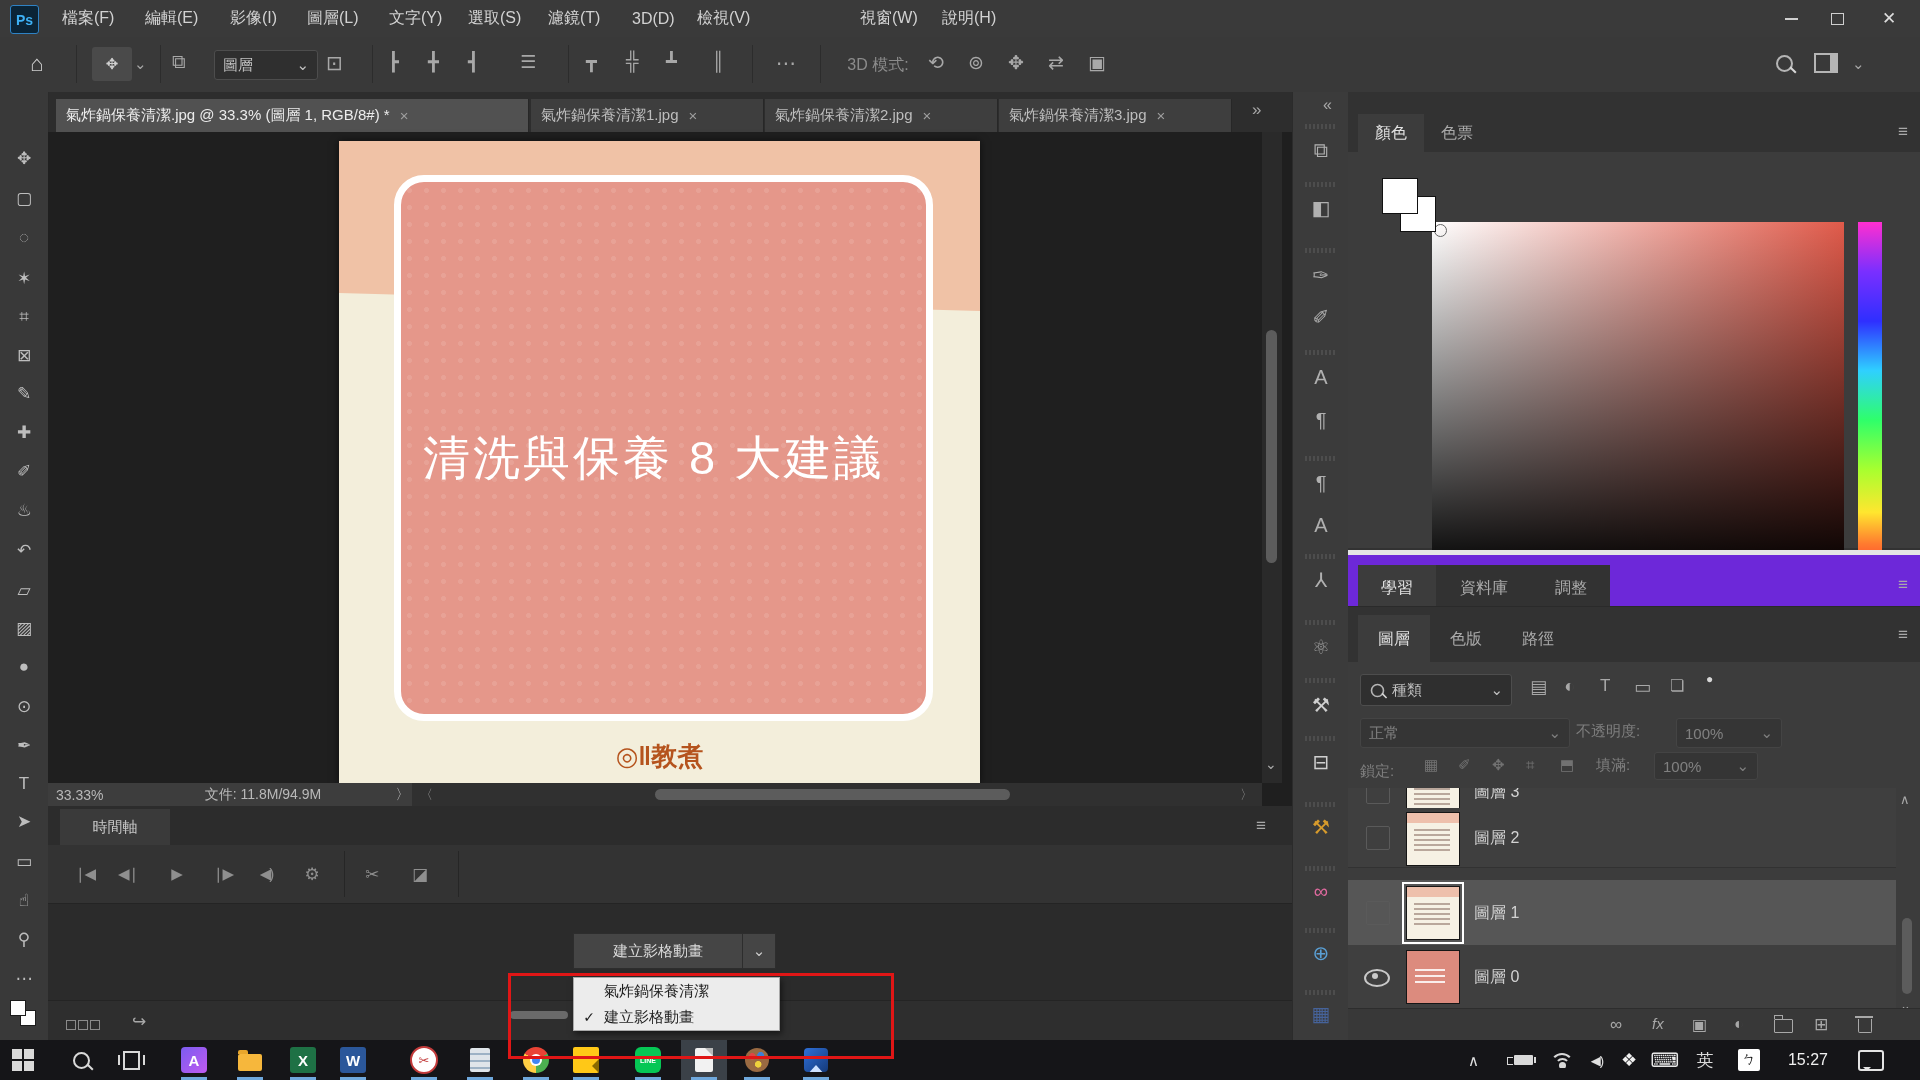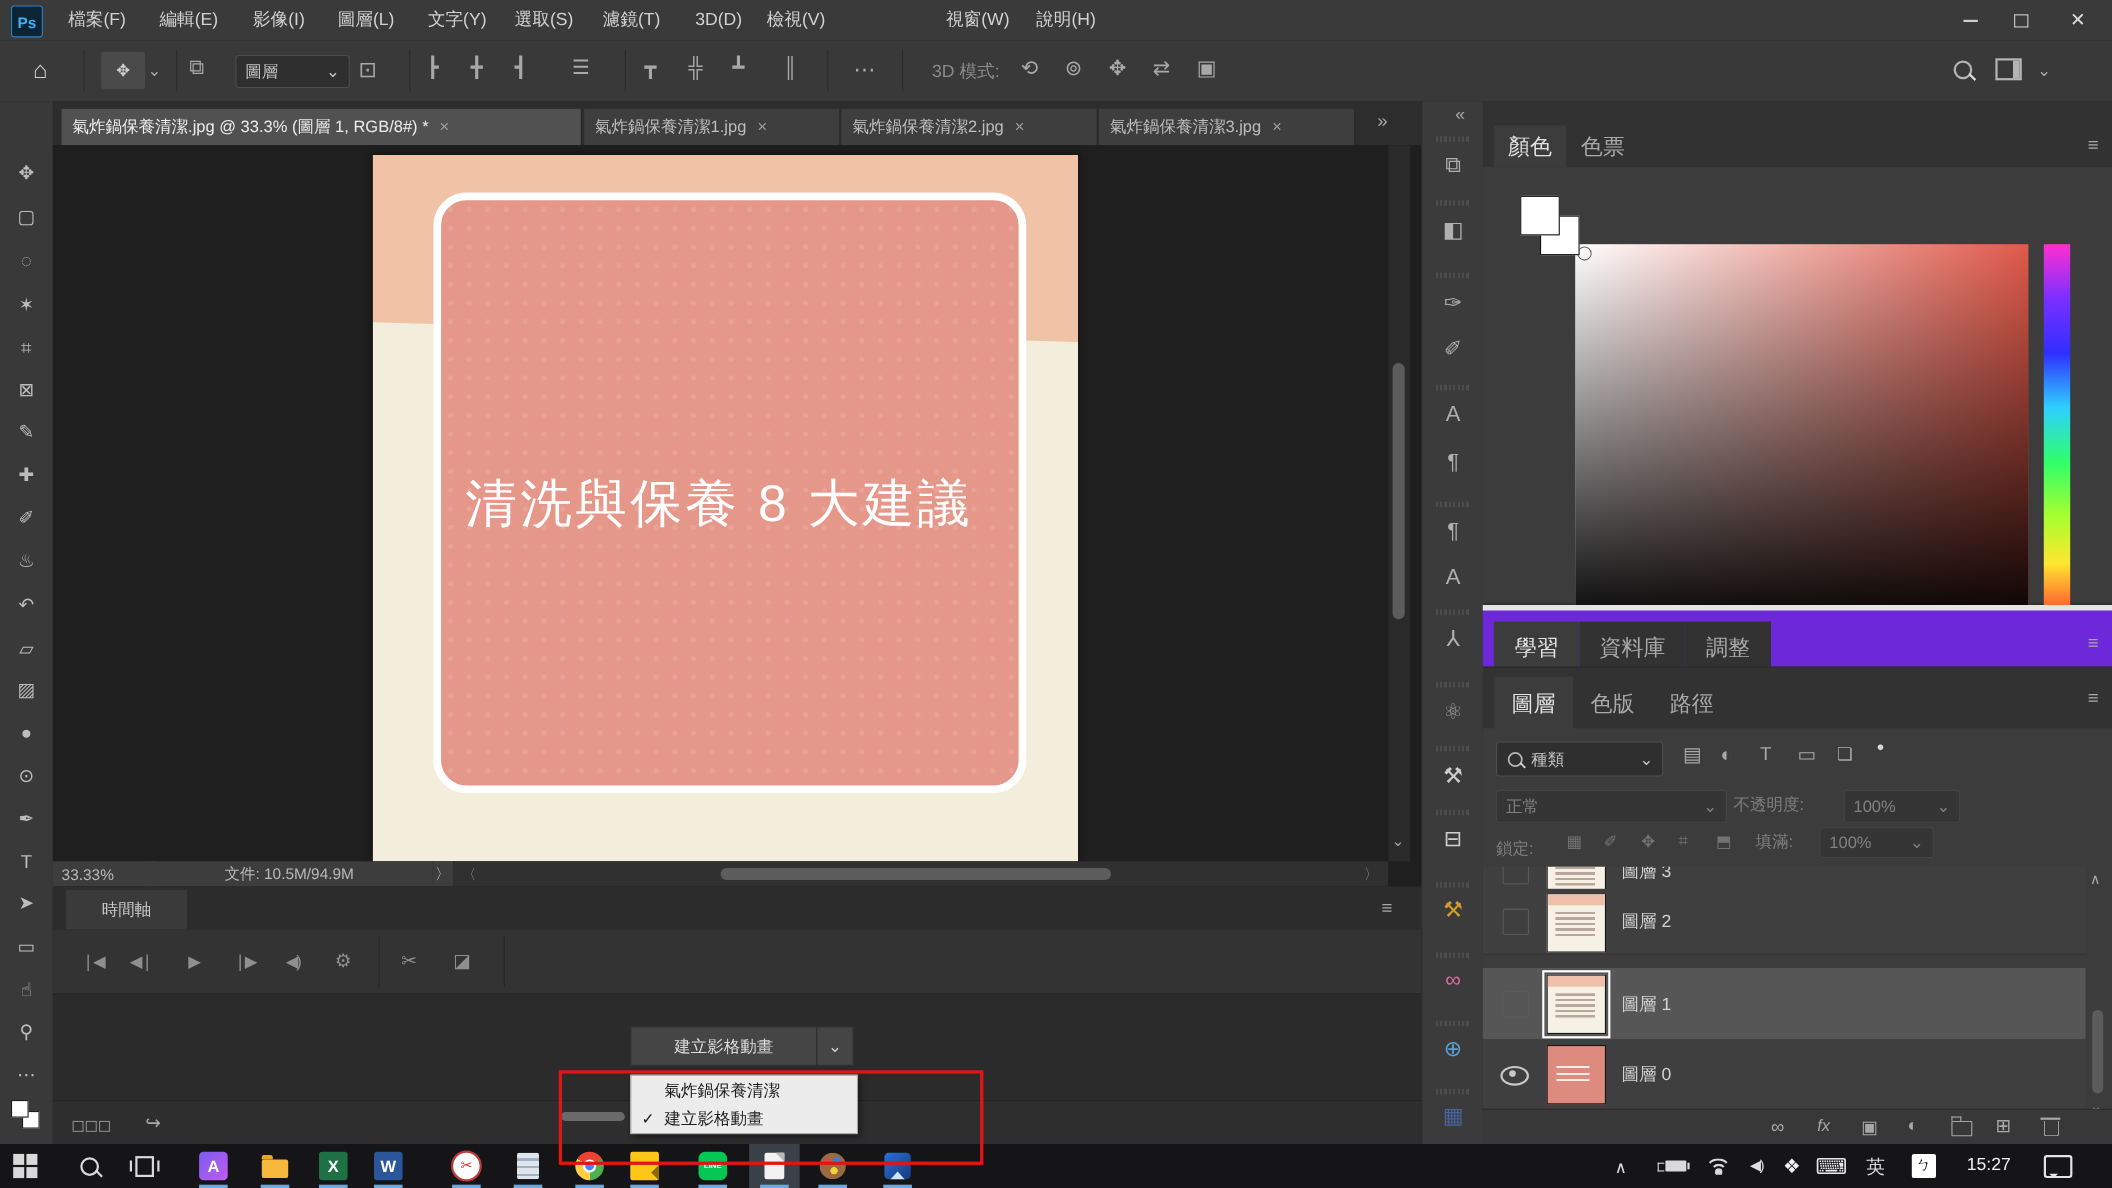--- a/index.html
+++ b/index.html
@@ -64,21 +64,21 @@
   .dd-item{height:26px;display:flex;align-items:center;color:#1d1d1d;font-size:15px;}
   .dd-check{width:30px;text-align:center;font-size:14px;}
   #redrect{position:absolute;left:508px;top:973px;width:380px;height:80px;border:3px solid #e01616;z-index:50;pointer-events:none;}
   
   #ristrip{position:absolute;left:1292px;top:92px;width:56px;height:948px;background:#3b3b3b;border-left:1px solid #2b2b2b;border-right:1px solid #2b2b2b;}
   .strip-ic{position:absolute;left:10px;width:36px;height:32px;display:flex;align-items:center;justify-content:center;font-size:20px;color:#b0b0b0;}
   .ridge{position:absolute;left:12px;width:32px;height:5px;
          background:repeating-linear-gradient(90deg,#4d4d4d 0 2px,transparent 2px 4px);}
   
   #panels{position:absolute;left:1348px;top:92px;width:572px;height:948px;background:#323232;}
-  .ptab{position:absolute;display:flex;align-items:center;justify-content:center;color:#a9a9a9;font-size:20px;background:#323232;}
+  .ptab{position:absolute;display:flex;align-items:center;justify-content:center;color:#a9a9a9;font-size:16px;background:#323232;}
   .ptab.active{background:#3c3c3c;color:#e2e2e2;}
   .pbody{position:absolute;background:#3c3c3c;}
   .hamb{position:absolute;color:#a9a9a9;font-size:17px;}
   #grad{position:absolute;left:84px;top:70px;width:412px;height:354px;
         background:linear-gradient(180deg,rgba(0,0,0,0),#000),linear-gradient(90deg,#fff,#e05a4a);}
   #hue{position:absolute;left:510px;top:70px;width:24px;height:354px;
        background:linear-gradient(180deg,#ff2fd0 0%,#7a2fff 14%,#2f2fff 28%,#2fd0ff 42%,#2fff6a 56%,#a8ff2f 70%,#ffe62f 82%,#ff7a2f 91%,#ff2f2f 100%);}
   .colorchip{position:absolute;width:34px;height:34px;background:#fff;border:1px solid #111;box-shadow:inset 0 0 0 2px #fff;}
   .dimrow{opacity:.5;}
   .lrow{position:absolute;left:0;width:548px;background:#3f3f3f;border-bottom:1px solid #323232;}
@@ -246,32 +246,33 @@
         <div class="b"></div>
         <div class="f"></div>
       </div>
   </div>
 
   <div id="viewport">
     <div id="doc" style="background: rgb(243, 238, 219);">
       <div id="band" style="background: rgb(240, 194, 166);"></div>
       <div id="card" style="background-color: rgb(229, 151, 138);"></div>
       <div class="art-line" style="top:286px;font-size:47px">清洗與保養 8 大建議</div>
+      <div id="artlogo" style="color: rgb(181, 83, 29);">◎‖教煮</div>
     </div>
   </div>
   <div id="vscroll">
     <div id="vthumb"></div>
     <span class="ic" style="left:3px;top:624px;font-size:14px">⌄</span>
   </div>
 
   <div class="statbox" style="left:48px;width:85px;padding-left:8px">
     <span>33.33%</span>
   </div>
   <div class="statbox" style="left:133px;width:260px;justify-content:center">
-    <span>文件: 10.5M/94.9M</span>
+    <span>文件: 11.8M/94.9M</span>
   </div>
   <div class="statbox" style="left:393px;width:19px;justify-content:center">
     <span>〉</span>
   </div>
   <div id="hscroll">
     <span class="ic" style="left:8px;top:3px;font-size:13px;color:#8a8a8a">〈</span>
     <div id="hthumb"></div>
     <span class="ic" style="left:828px;top:3px;font-size:13px;color:#8a8a8a">〉</span>
   </div>
 

